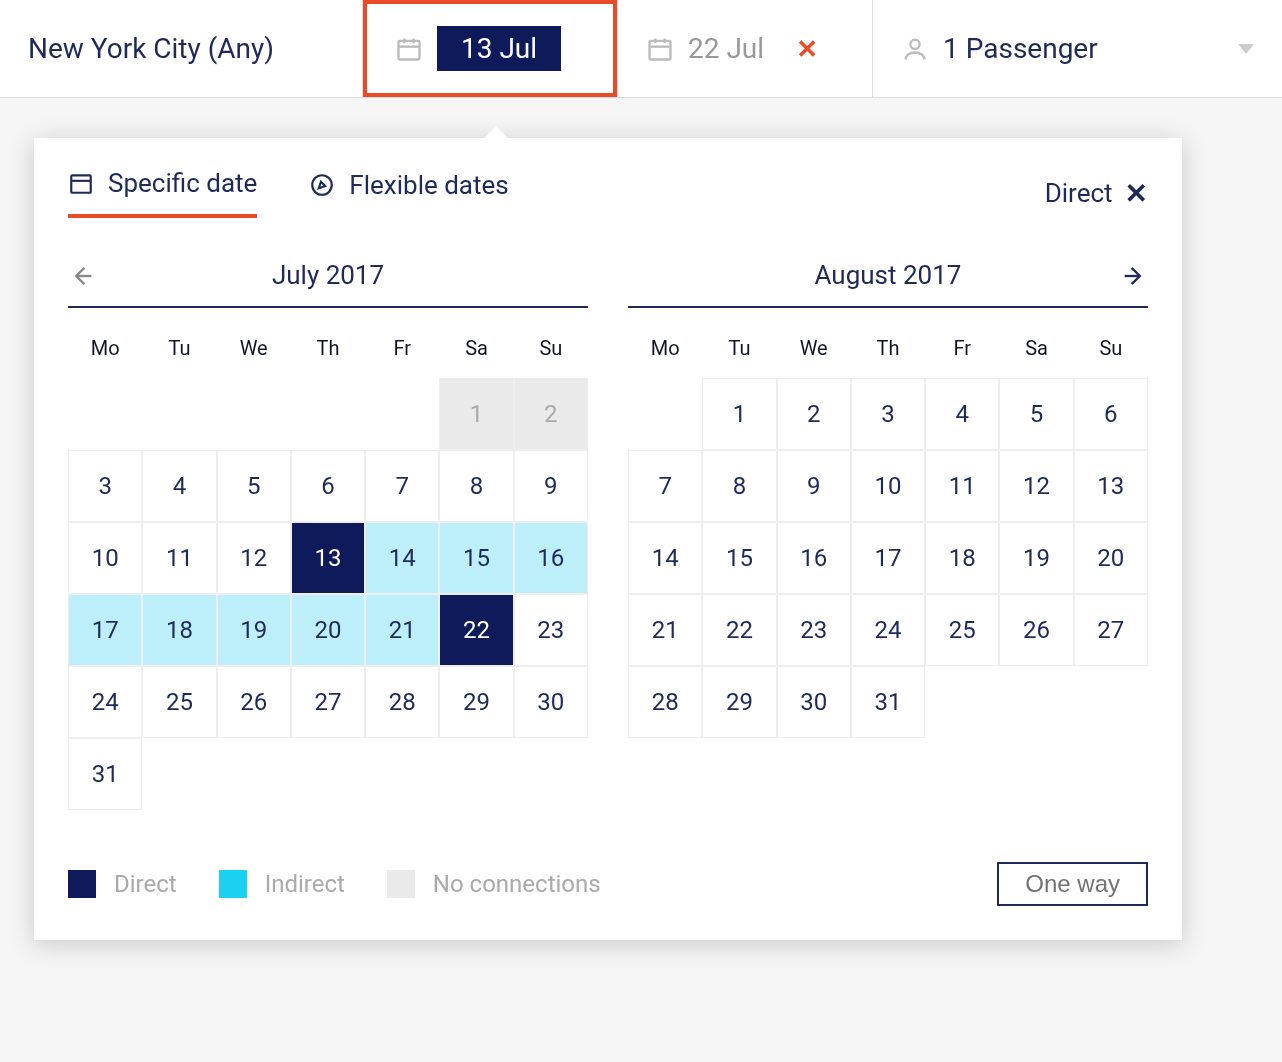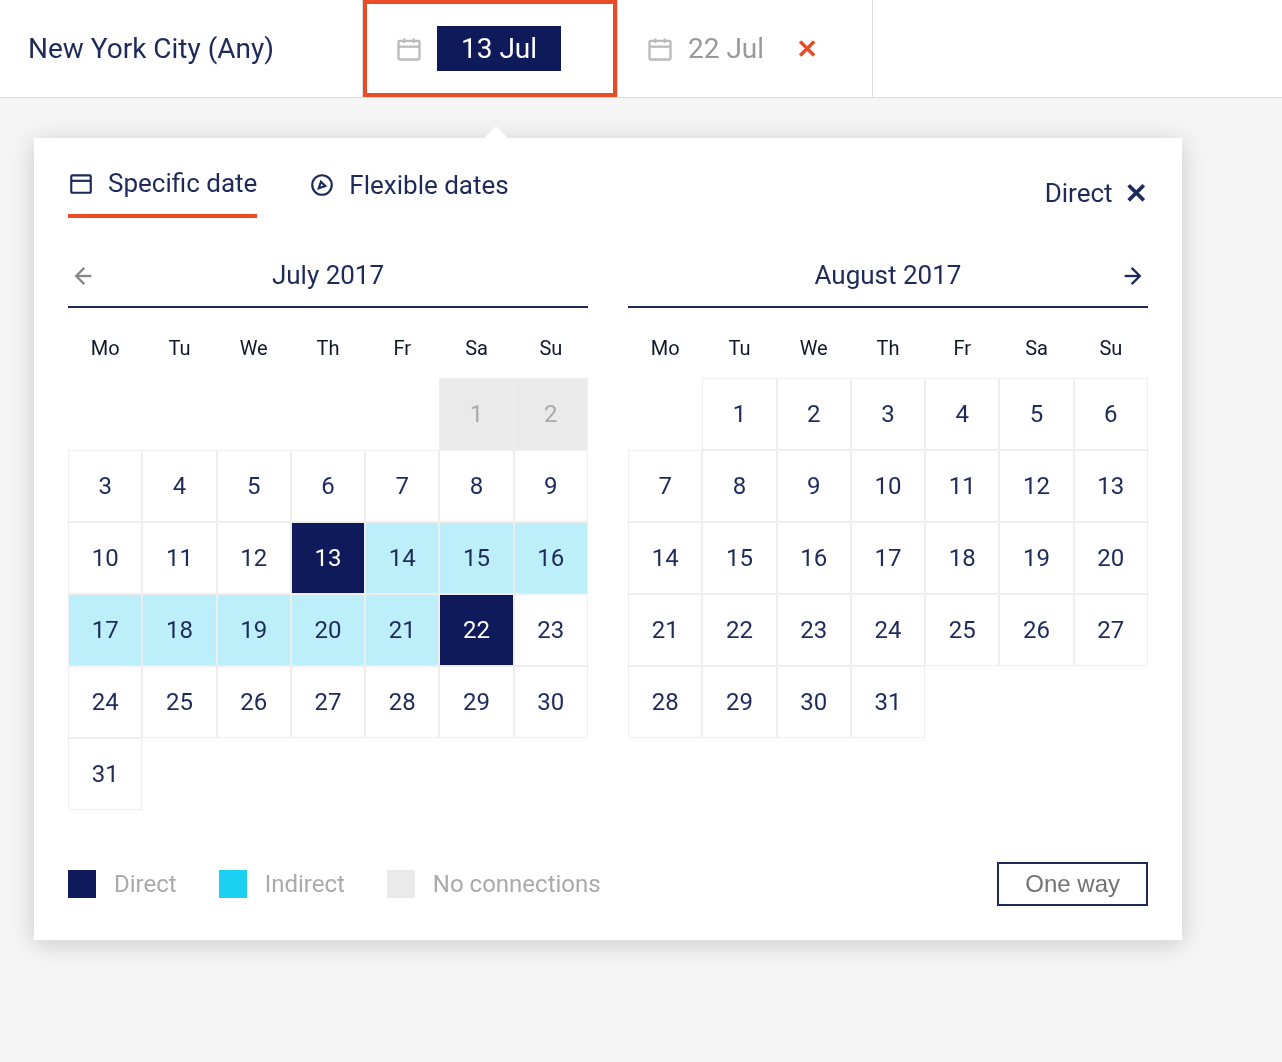--- a/index.html
+++ b/index.html
@@ -221,20 +221,30 @@
           <rect class="stroke" x="3" y="5" width="18" height="16" rx="1"></rect>
           <line class="stroke" x1="3" y1="10" x2="21" y2="10"></line>
           <line class="stroke" x1="8" y1="3" x2="8" y2="7"></line>
           <line class="stroke" x1="16" y1="3" x2="16" y2="7"></line>
         </svg>
     </span>
     <span class="return-date">22 Jul</span>
     <span class="clear-x">✕</span>
   </div>
   <div class="topbar-divider"></div>
+  <div class="field pax">
+    <span class="pax-icon">
+      <svg viewBox="0 0 24 24">
+          <circle class="stroke" cx="12" cy="8" r="4"></circle>
+          <path class="stroke" d="M4 21c0-4 4-6 8-6s8 2 8 6"></path>
+        </svg>
+    </span>
+    <span>1 Passenger</span>
+    <span class="caret-down"></span>
+  </div>
 </div>
 
 <div class="popover">
 
   <div class="tabs-row">
     <div class="tab active">
       <span class="tab-icon">
         <svg viewBox="0 0 24 24">
             <rect class="stroke" x="3" y="5" width="18" height="16" rx="1"></rect>
             <line class="stroke" x1="3" y1="10" x2="21" y2="10"></line>

